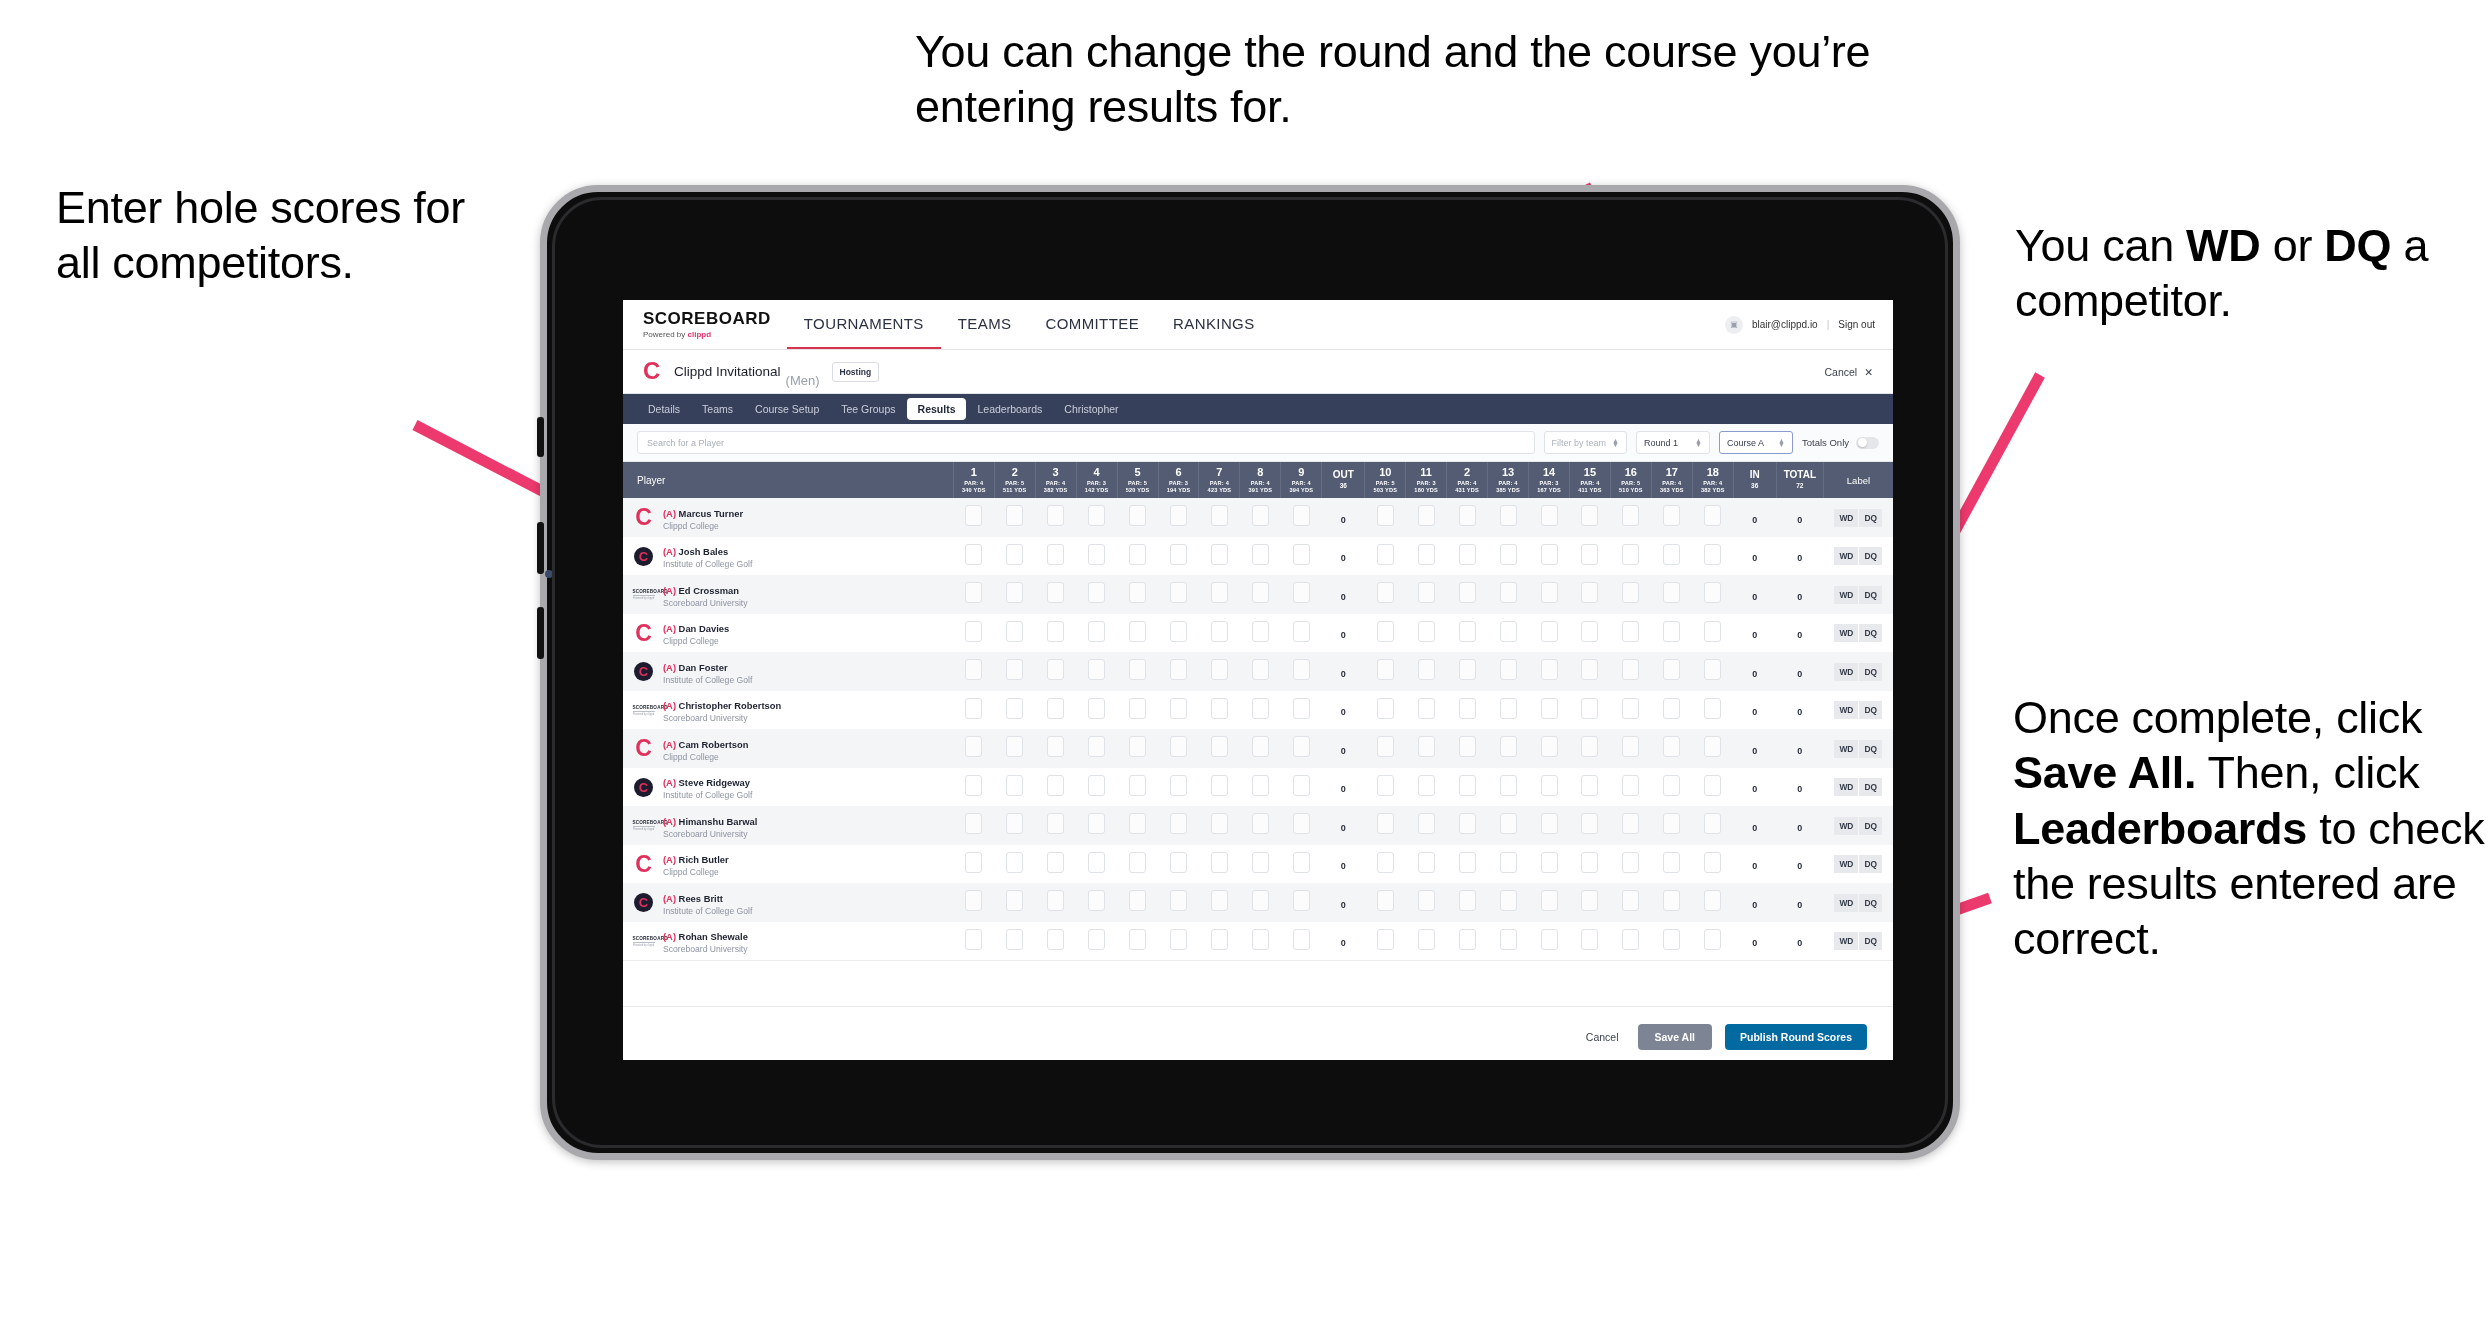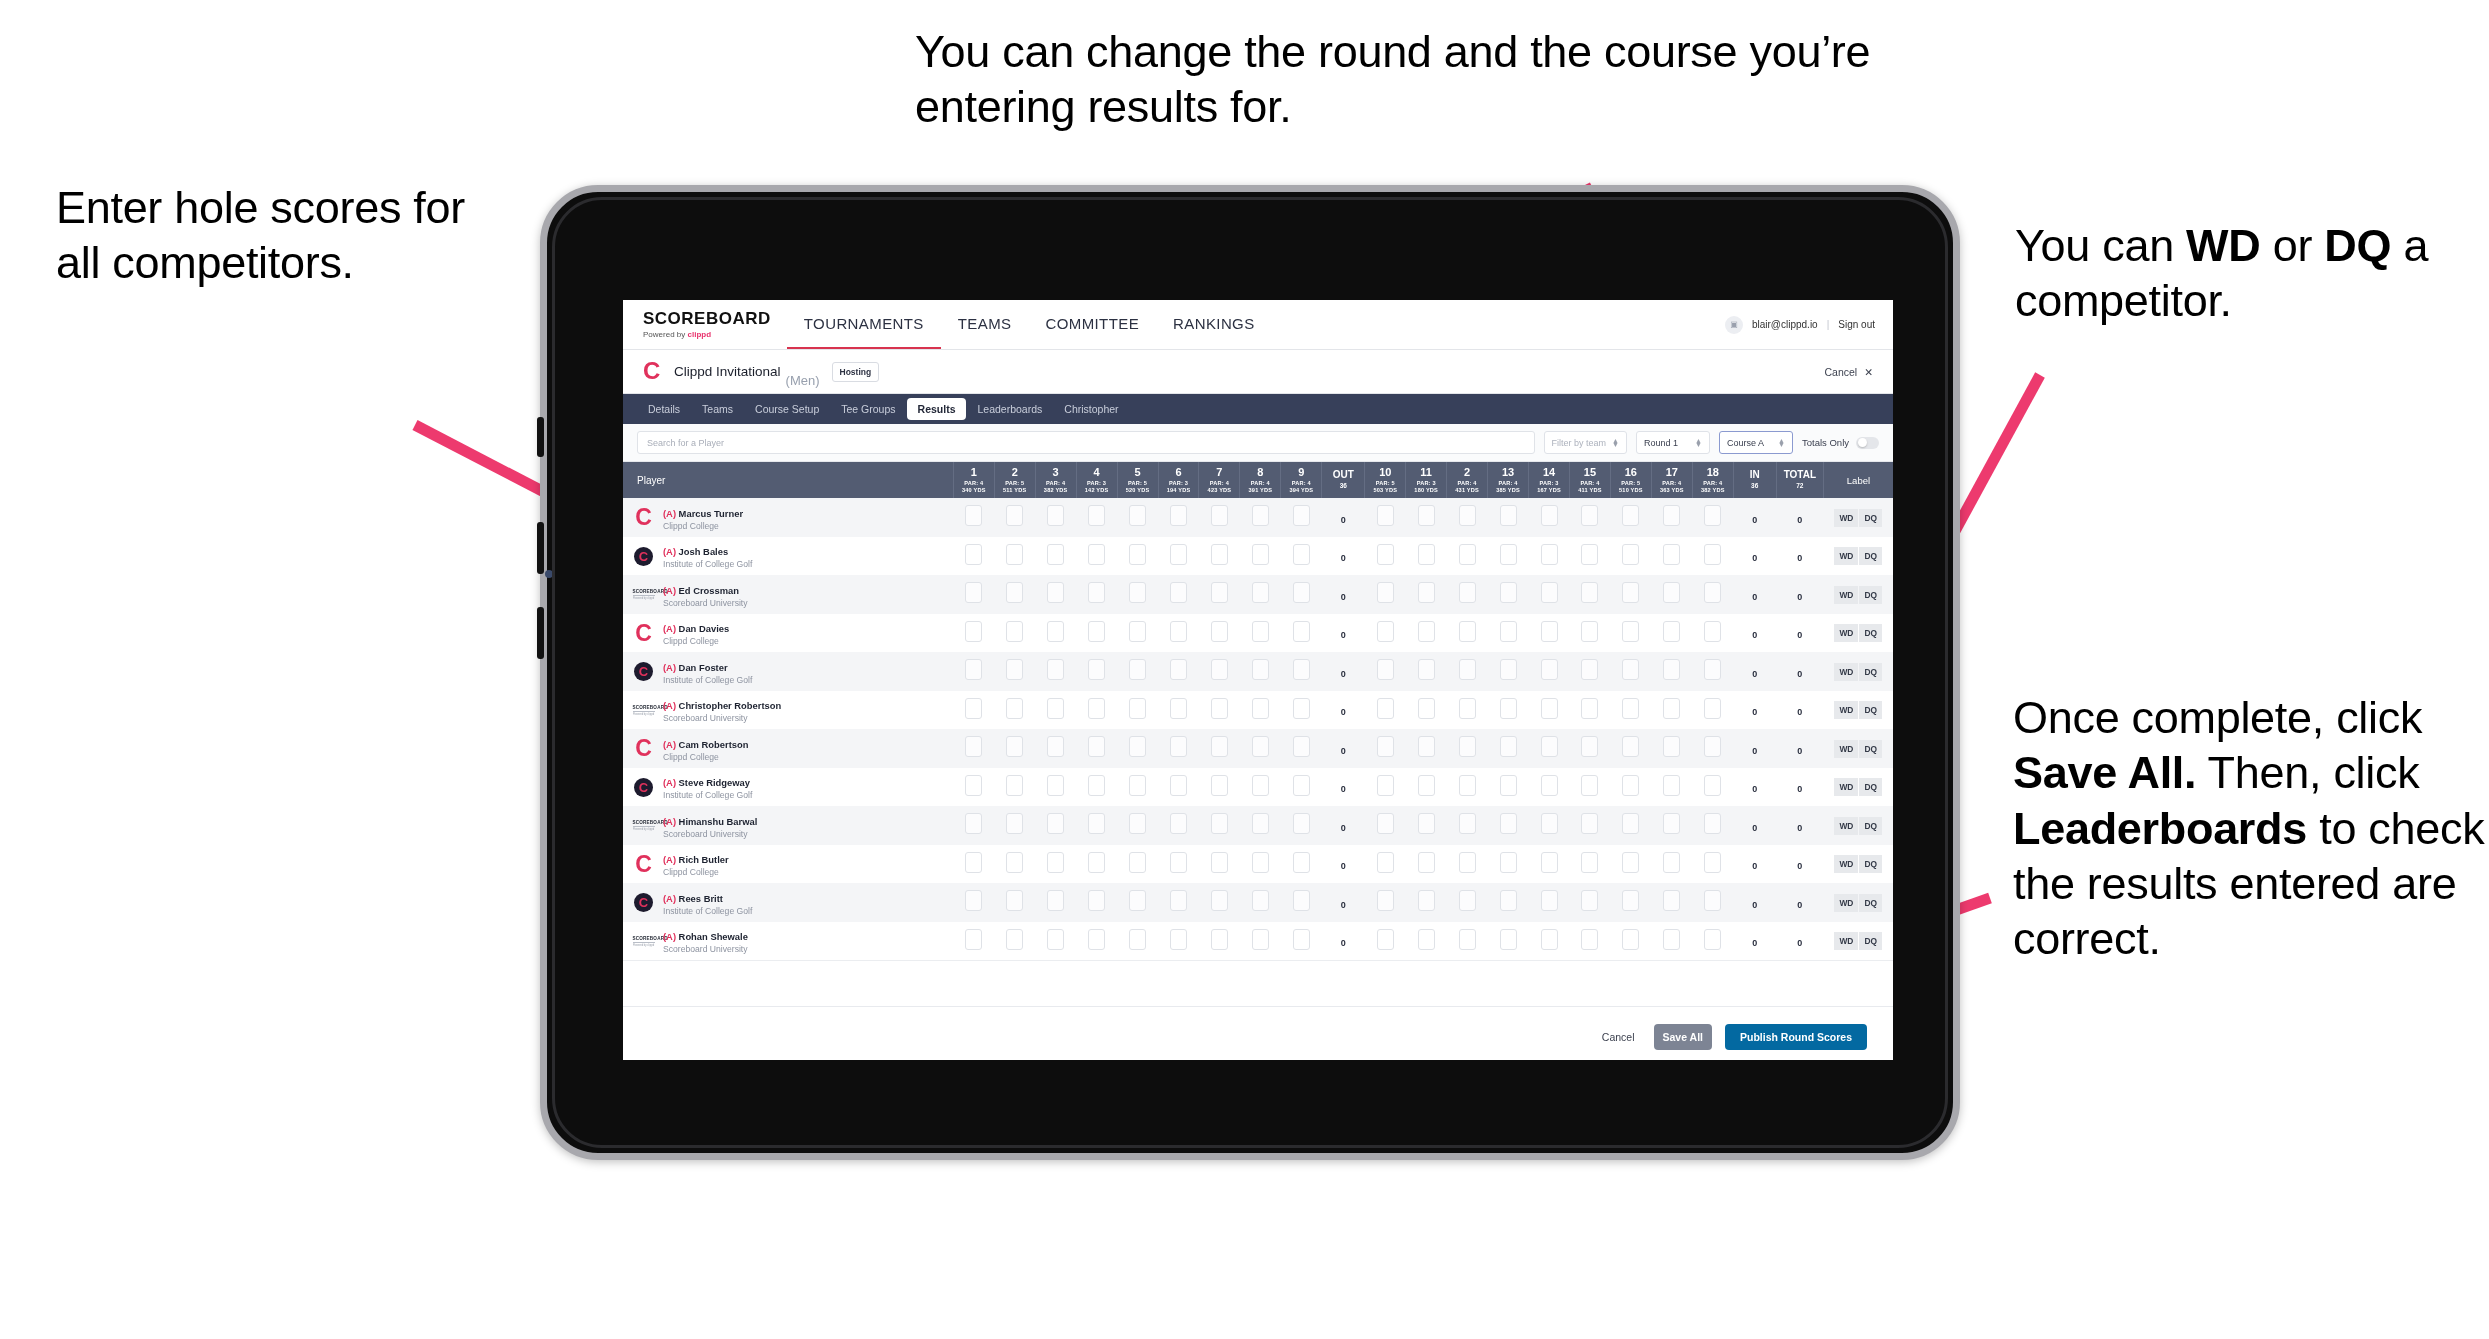--- a/index.html
+++ b/index.html
@@ -178,21 +178,21 @@
   .tablefoot { height:46px; background:#fff; border-top:1px solid #ebedf0; }
 
   
   .footbar {
     height:60px; background:#fff; border-top:1px solid #e8eaee;
     display:flex; align-items:center; justify-content:flex-end; gap:13px; padding-right:26px;
   }
   .btn-cancel { font-size:10.5px; color:#3d4250; cursor:pointer; padding:4px 6px;}
   .btn-save {
     background:#7d8494; color:#fff; font-size:10.5px; font-weight:bold;
-    padding:7px 9px; border-radius:4px; cursor:pointer;
+    padding:7px 17px; border-radius:4px; cursor:pointer;
   }
   .btn-publish {
     background:#0369a1; color:#fff; font-size:10.5px; font-weight:bold;
     padding:7px 15px; border-radius:4px; cursor:pointer;
   }
 </style>
 </head>
 <body>
 
 <div class="stage">

